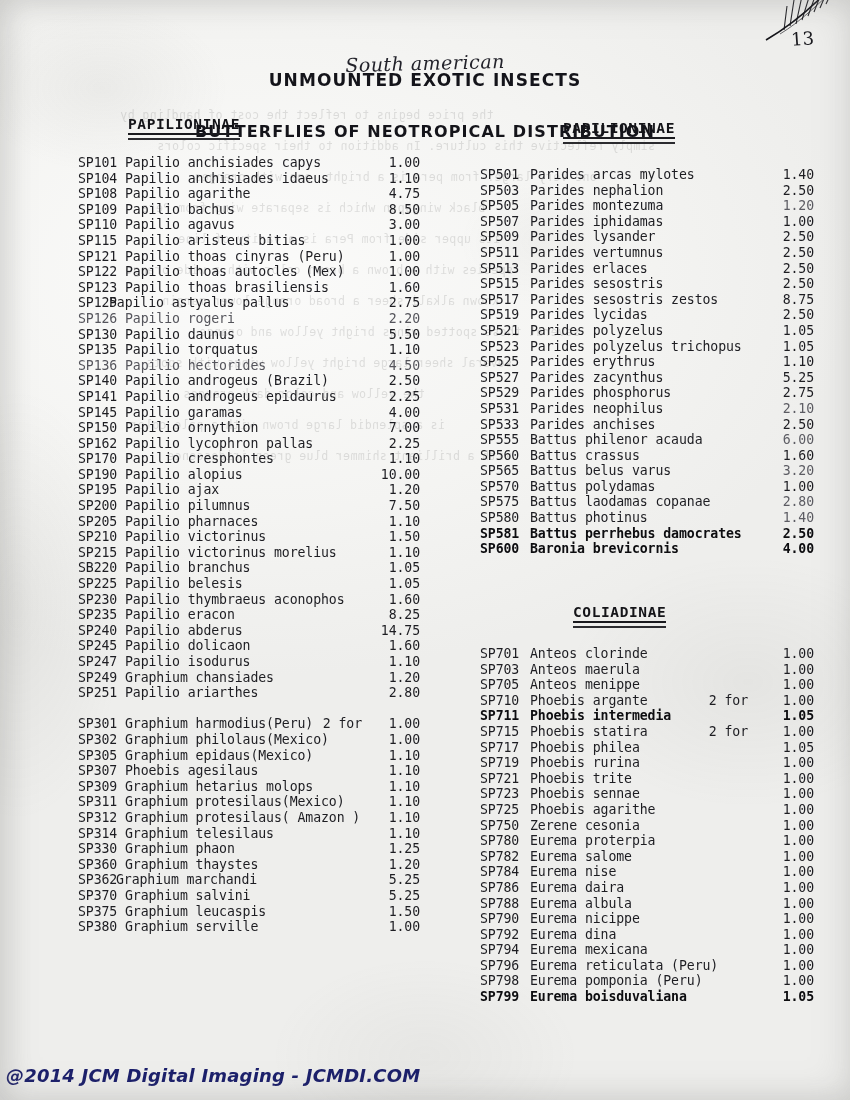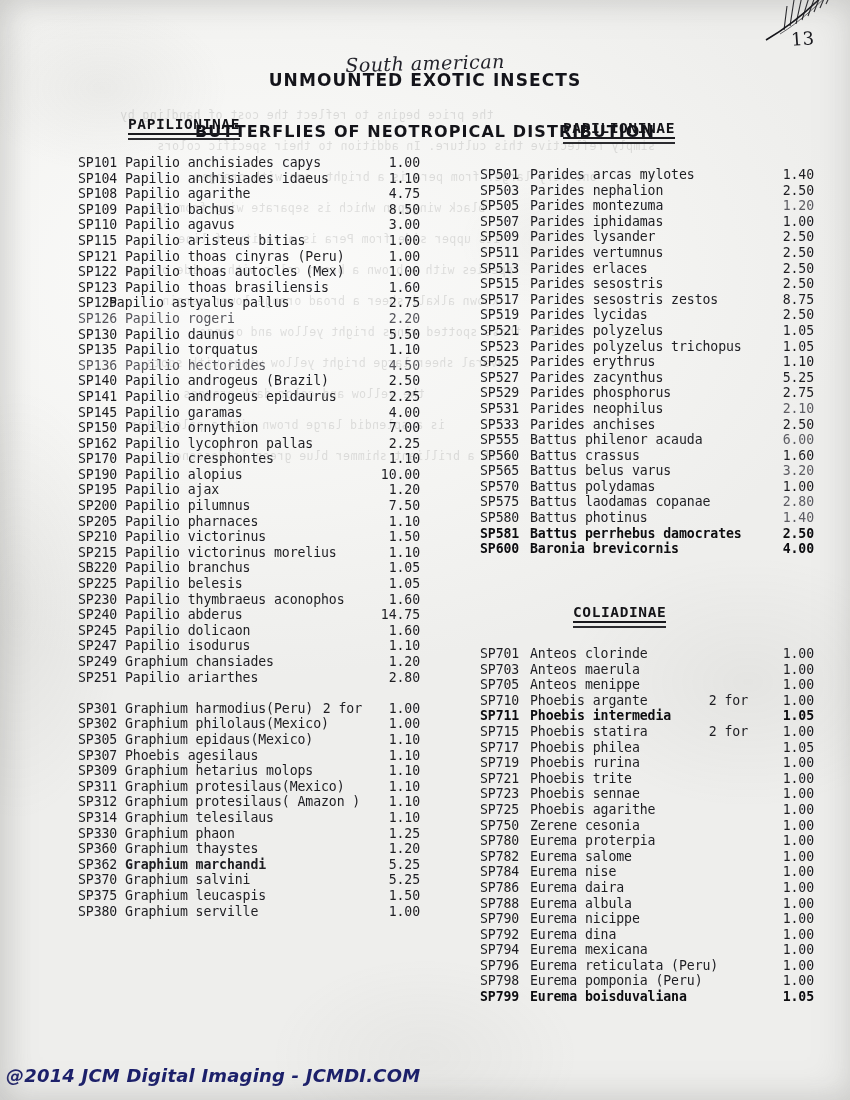--- a/index.html
+++ b/index.html
@@ -374,20 +374,26 @@
         <span class="qty" style="left: 238px; width: 46px;"></span>
         <span class="price" style="left: 290px; width: 52px;">1.05</span>
       </div>
       <div class="row">
         <span class="code">SP230</span>
         <span class="name" style="left: 47px;">Papilio thymbraeus aconophos</span>
         <span class="qty" style="left: 238px; width: 46px;"></span>
         <span class="price" style="left: 290px; width: 52px;">1.60</span>
       </div>
       <div class="row">
+        <span class="code">SP235</span>
+        <span class="name" style="left: 47px;">Papilio eracon</span>
+        <span class="qty" style="left: 238px; width: 46px;"></span>
+        <span class="price" style="left: 290px; width: 52px;">8.25</span>
+      </div>
+      <div class="row">
         <span class="code">SP240</span>
         <span class="name" style="left: 47px;">Papilio abderus</span>
         <span class="qty" style="left: 238px; width: 46px;"></span>
         <span class="price" style="left: 290px; width: 52px;">14.75</span>
       </div>
       <div class="row">
         <span class="code">SP245</span>
         <span class="name" style="left: 47px;">Papilio dolicaon</span>
         <span class="qty" style="left: 238px; width: 46px;"></span>
         <span class="price" style="left: 290px; width: 52px;">1.60</span>
@@ -466,21 +472,21 @@
         <span class="price" style="left: 290px; width: 52px;">1.25</span>
       </div>
       <div class="row">
         <span class="code">SP360</span>
         <span class="name" style="left: 47px;">Graphium thaystes</span>
         <span class="qty" style="left: 238px; width: 46px;"></span>
         <span class="price" style="left: 290px; width: 52px;">1.20</span>
       </div>
       <div class="row">
         <span class="code">SP362</span>
-        <span class="name" style="left: 47px; font-weight: bold;">Graphium marchandi</span>
+        <span class="name" style="left: 38px;">Graphium marchandi</span>
         <span class="qty" style="left: 238px; width: 46px;"></span>
         <span class="price" style="left: 290px; width: 52px;">5.25</span>
       </div>
       <div class="row">
         <span class="code">SP370</span>
         <span class="name" style="left: 47px;">Graphium salvini</span>
         <span class="qty" style="left: 238px; width: 46px;"></span>
         <span class="price" style="left: 290px; width: 52px;">5.25</span>
       </div>
       <div class="row">

